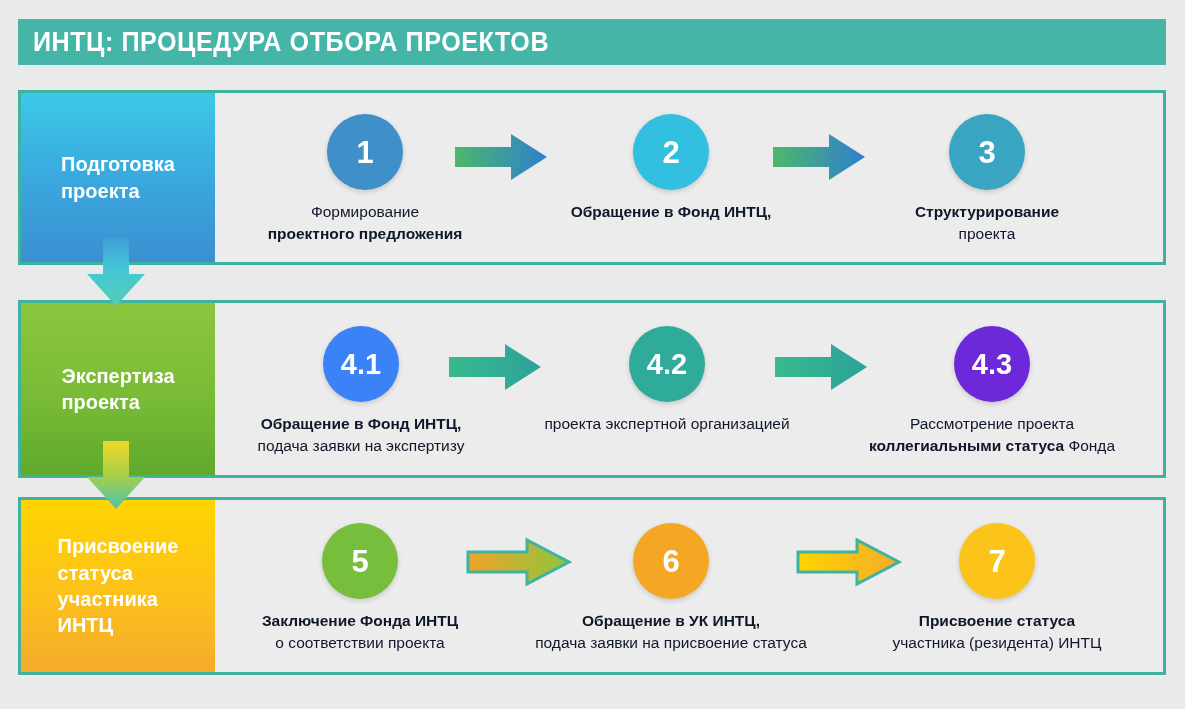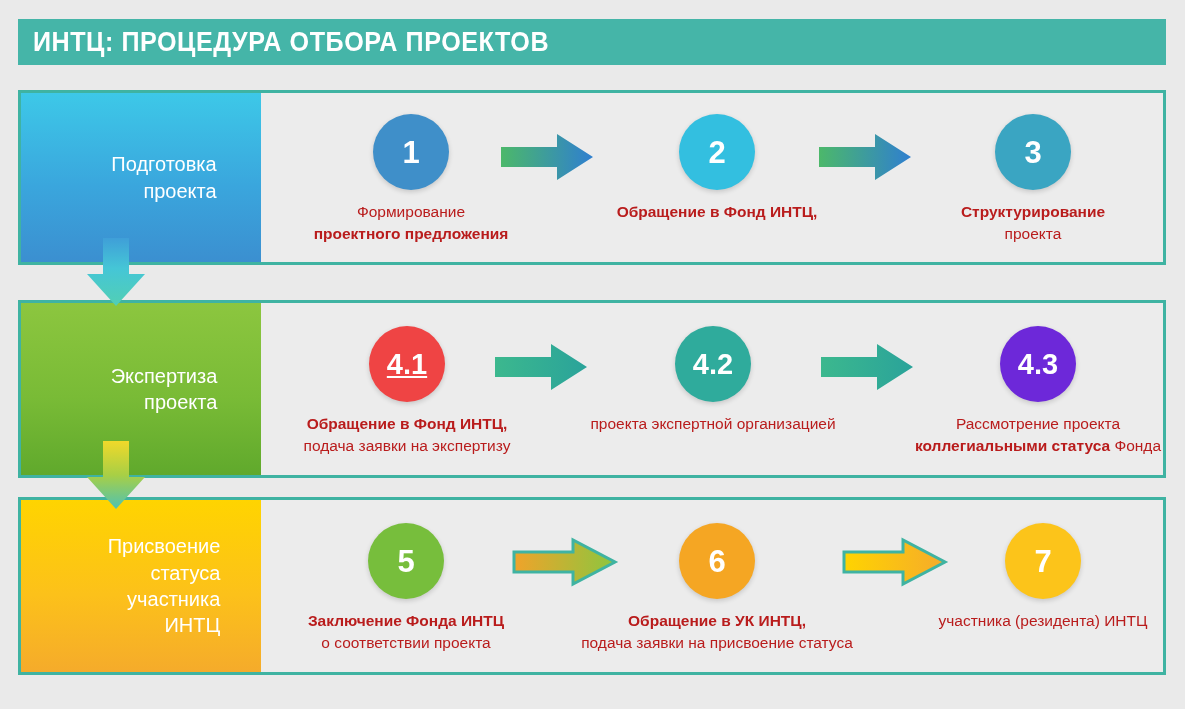--- a/index.html
+++ b/index.html
@@ -57,28 +57,27 @@
   }
   #row-0 { top: 90px;  height: 175px; }
   #row-1 { top: 300px; height: 178px; }
   #row-2 { top: 497px; height: 178px; }
 
   .row-label {
     flex: 0 0 194px;
     display: flex;
     align-items: center;
     justify-content: center;
-    text-align: right;
+    text-align: left;
     color: #ffffff;
-    font-weight: normal;
+    font-weight: bold;
     font-size: 20px;
     line-height: 1.32;
     position: relative;
     z-index: 2;
-    padding-left: 46px;
   }
   #row-0 .row-label { background: linear-gradient(180deg, #3dc8e8 0%, #3aa6dd 55%, #3b8fd0 100%); }
   #row-1 .row-label { background: linear-gradient(180deg, #8cc63f 0%, #79bb36 55%, #60a92c 100%); }
   #row-2 .row-label { background: linear-gradient(180deg, #ffd400 0%, #fcc11a 55%, #f5ab2b 100%); }
 
   .row-steps {
     flex: 1 1 auto;
     position: relative;
     display: flex;
     align-items: flex-start;
@@ -106,21 +105,21 @@
     font-weight: bold;
     font-size: 31px;
     line-height: 1;
     box-shadow: 0 2px 5px rgba(0,0,0,0.16);
   }
   .step-circle.small-num { font-size: 29px; }
 
   .step-caption {
     margin-top: 11px;
     text-align: center;
-    color: #b91c1c;
+    color: #0f172a;
     font-size: 15.5px;
     line-height: 1.45;
     white-space: nowrap;
   }
   .cap-line { display: block; }
   .cap-b { font-weight: bold; }
   .cap-r { font-weight: normal; }
 
   
   .h-arrow {
@@ -214,21 +213,21 @@
 
   <div class="row" id="row-1">
     <div class="row-label">
       <div>
         <span class="cap-line">Экспертиза</span>
         <span class="cap-line">проекта</span>
       </div>
     </div>
     <div class="row-steps">
       <div class="step" style="width:292px;">
-        <div class="step-circle small-num" style="background:#ef4444;text-decoration:underline;">
+        <div class="step-circle small-num" style="background:#3b82f6;">
           <span>4.1</span>
         </div>
         <div class="step-caption">
           <span class="cap-line cap-b">Обращение в Фонд ИНТЦ,</span>
           <span class="cap-line cap-r">подача заявки на экспертизу</span>
         </div>
       </div>
       <div class="step" style="width:320px;">
         <div class="step-circle small-num" style="background:#2fab9c;">
           <span>4.2</span>
@@ -298,20 +297,21 @@
         <div class="step-caption">
           <span class="cap-line cap-b">Обращение в УК ИНТЦ,</span>
           <span class="cap-line cap-r">подача заявки на присвоение статуса</span>
         </div>
       </div>
       <div class="step" style="width:320px;">
         <div class="step-circle" style="background:#fcc41a;">
           <span>7</span>
         </div>
         <div class="step-caption">
+          <span class="cap-line cap-b">Присвоение статуса</span>
           <span class="cap-line cap-r">участника (резидента) ИНТЦ</span>
         </div>
       </div>
 
       <div class="h-arrow" style="left:250px; top:36px; width:108px;">
         <svg viewBox="0 0 108 52" preserveAspectRatio="none">
           <defs>
               <linearGradient id="gc1" x1="0" y1="0" x2="1" y2="0">
             <stop offset="0" stop-color="#f0a32a"></stop>
                 <stop offset="1" stop-color="#8cc63f"></stop>

